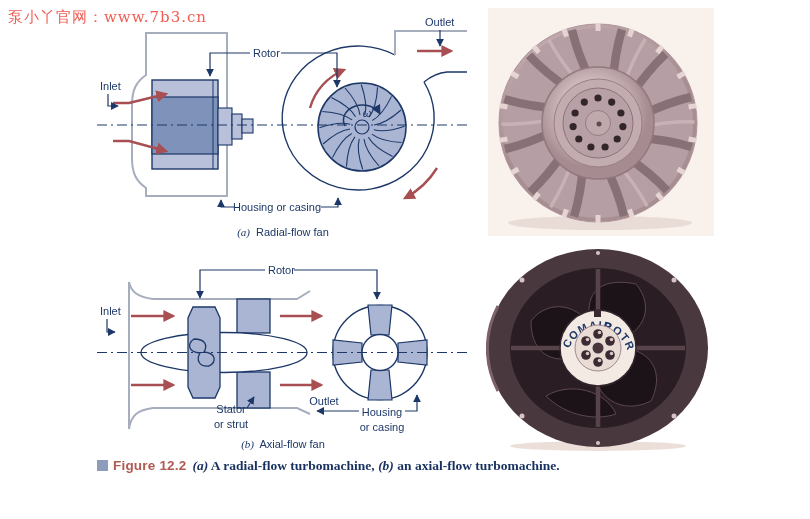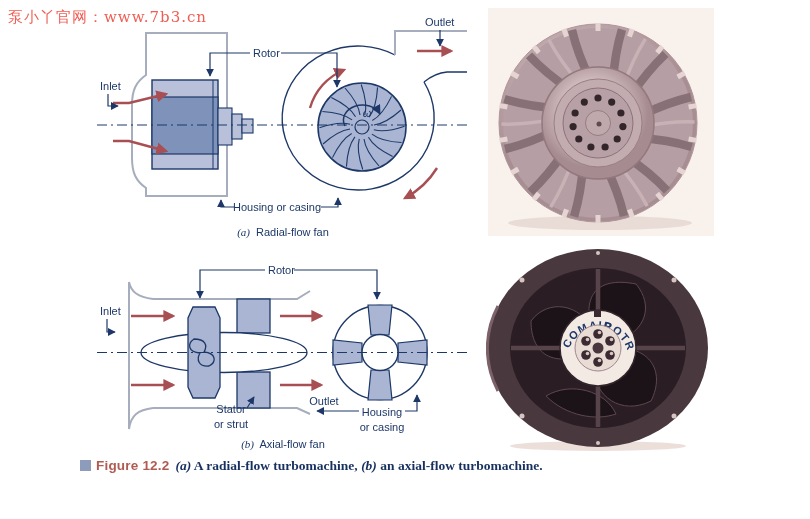--- a/index.html
+++ b/index.html
@@ -2,21 +2,21 @@
 <html><head>
 <meta charset="utf-8">
 <style>
   html,body{margin:0;padding:0;background:#fff;}
   #page{position:relative;width:810px;height:519px;background:#ffffff;overflow:hidden;
         font-family:"Liberation Sans",sans-serif;}
   .abs{position:absolute;}
   .watermark{left:8px;top:8px;font-family:"DejaVu Serif",serif;font-size:15px;
              color:#ef5d55;letter-spacing:1px;white-space:nowrap;}
   svg text{font-family:"Liberation Sans",sans-serif;font-size:11px;fill:#1d3868;}
-  .figcap{left:80px;top:457px;width:665px;line-height:17px;
+  .figcap{left:97px;top:457px;width:665px;line-height:17px;
           font-family:"Liberation Serif",serif;font-weight:bold;font-size:13.5px;color:#17305f;}
   .figsq{display:inline-block;width:11px;height:11px;background:#8c9cba;margin-right:5px;
          vertical-align:-1px;}
   .figlbl{font-family:"Liberation Sans",sans-serif;font-weight:bold;color:#b05a52;
           font-size:13.5px;margin-right:6px;letter-spacing:.2px;}
   .ital{font-style:italic;}
 </style>
 </head>
 <body>
 

